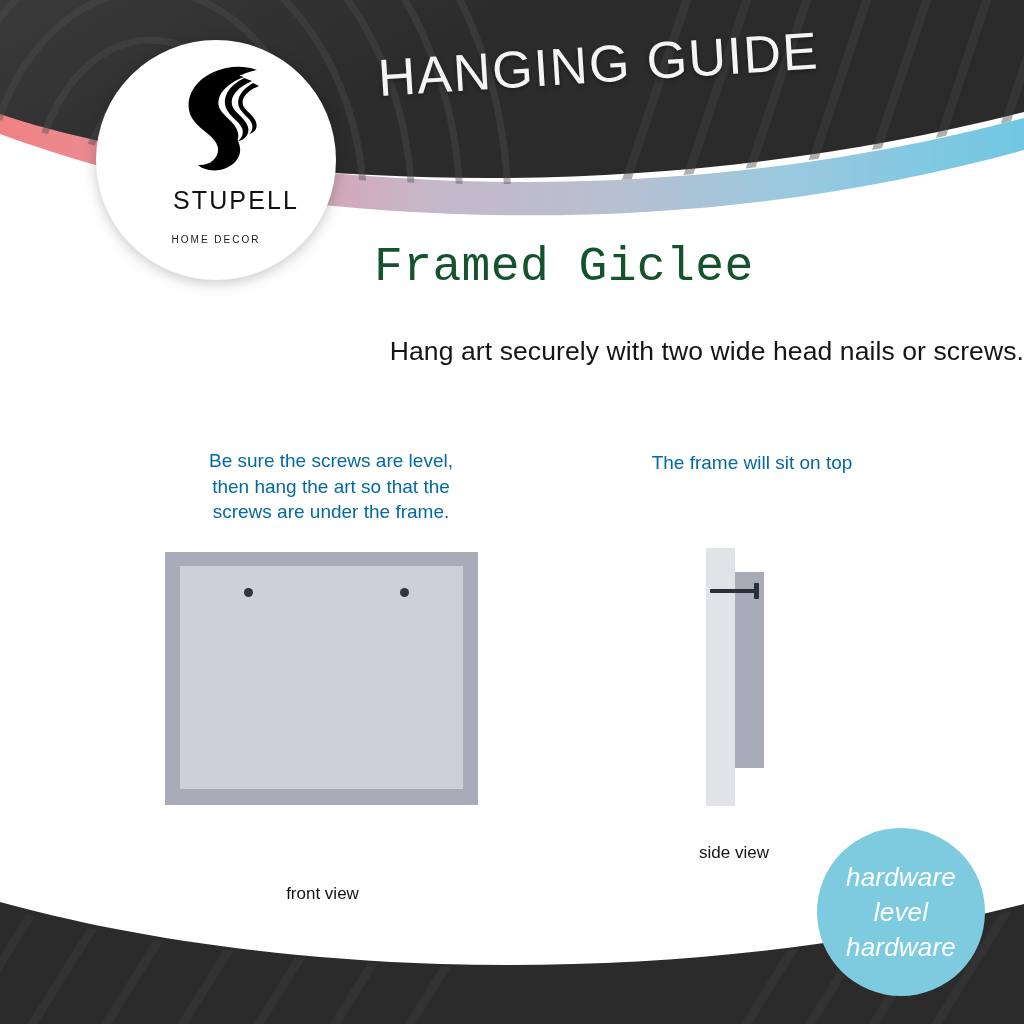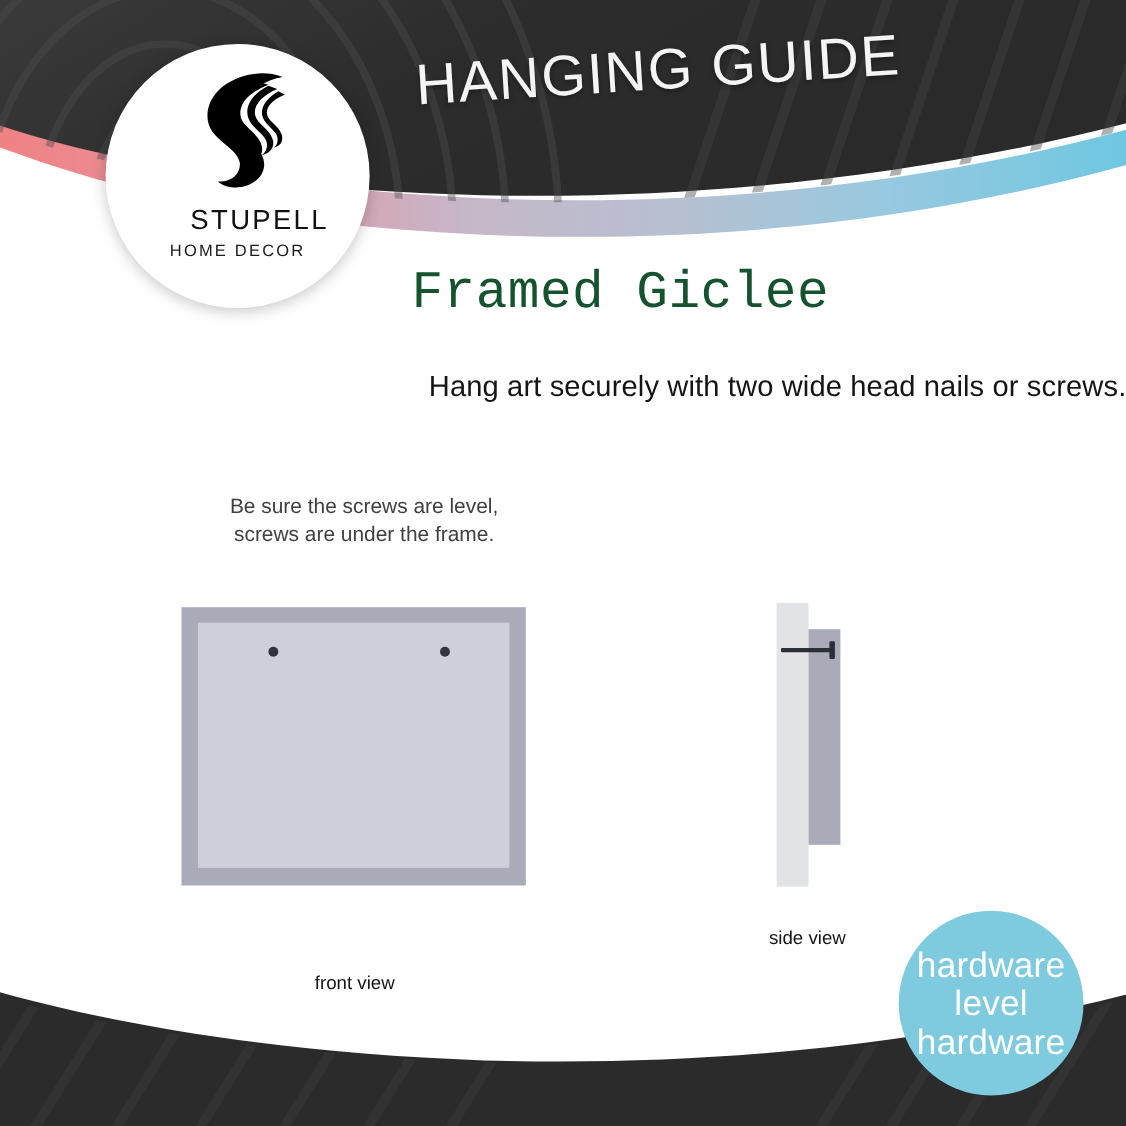--- a/index.html
+++ b/index.html
@@ -33,22 +33,22 @@
     padding-top:22px;
   }
   #logo-mark { width:120px; height:118px; }
   #logo-name {
     font-size:25px; letter-spacing:2.1px; color:#111;
     font-weight:400; margin-top:6px;
     font-family:"Liberation Sans", sans-serif;
     margin-left:40px;
   }
   #logo-sub {
-    font-size:15px; letter-spacing:2.0px; color:#1a1a1a;
-    font-weight:400; margin-top:5px;
+    font-size:10px; letter-spacing:2.0px; color:#1a1a1a;
+    font-weight:400; margin-top:19px;
   }
 
   
   #header-title {
     position:absolute;
     left:378px; top:48px;
     width:520px;
     z-index:25;
     font-size:52px;
     font-weight:400;
@@ -82,21 +82,21 @@
     color:#151515;
     letter-spacing:0.1px;
     z-index:20;
   }
 
   
   .diagram-caption {
     position:absolute;
     font-size:19px;
     font-weight:500;
-    color:#404040;
+    color:#0369a1;
     line-height:25.5px;
     text-align:center;
     z-index:20;
   }
   #front-caption { left:150px; top:448px; width:362px; }
   #side-caption  { left:598px; top:450px; width:308px; }
 
   
   #front-frame {
     position:absolute;
@@ -174,24 +174,25 @@
     width:168px; height:168px;
     border-radius:50%;
     background:#7ecbe0;
     z-index:35;
     display:flex; flex-direction:column;
     align-items:center; justify-content:center;
     line-height:35px;
   }
   .badge-line {
     color:#ffffff;
-    font-size:32px;
+    font-size:26px;
     font-weight:400;
     letter-spacing:0.2px;
     text-align:right;
+    font-style:italic;
   }
 </style>
 </head>
 <body>
 
 <div id="page">
 
   <svg class="wave-layer" viewBox="0 0 1024 1024" xmlns="http://www.w3.org/2000/svg">
     <defs>
       <clipPath id="topClip">
@@ -279,24 +280,26 @@
   </div>
 
   <div id="header-title">HANGING GUIDE</div>
 
   <div id="product-type">Framed Giclee</div>
 
   <div id="main-instruction">Hang art securely with two wide head nails or screws.</div>
 
   <div id="front-caption" class="diagram-caption">
     <div>Be sure the screws are level,</div>
+    <div>then hang the art so that the</div>
     <div>screws are under the frame.</div>
   </div>
 
   <div id="side-caption" class="diagram-caption">
+    <div>The frame will sit on top</div>
   </div>
 
   <div id="front-frame">
     <div id="front-frame-inner">
       <span id="screw-left" class="screw-dot"></span>
       <span id="screw-right" class="screw-dot"></span>
     </div>
   </div>
 
   <div id="side-view">

